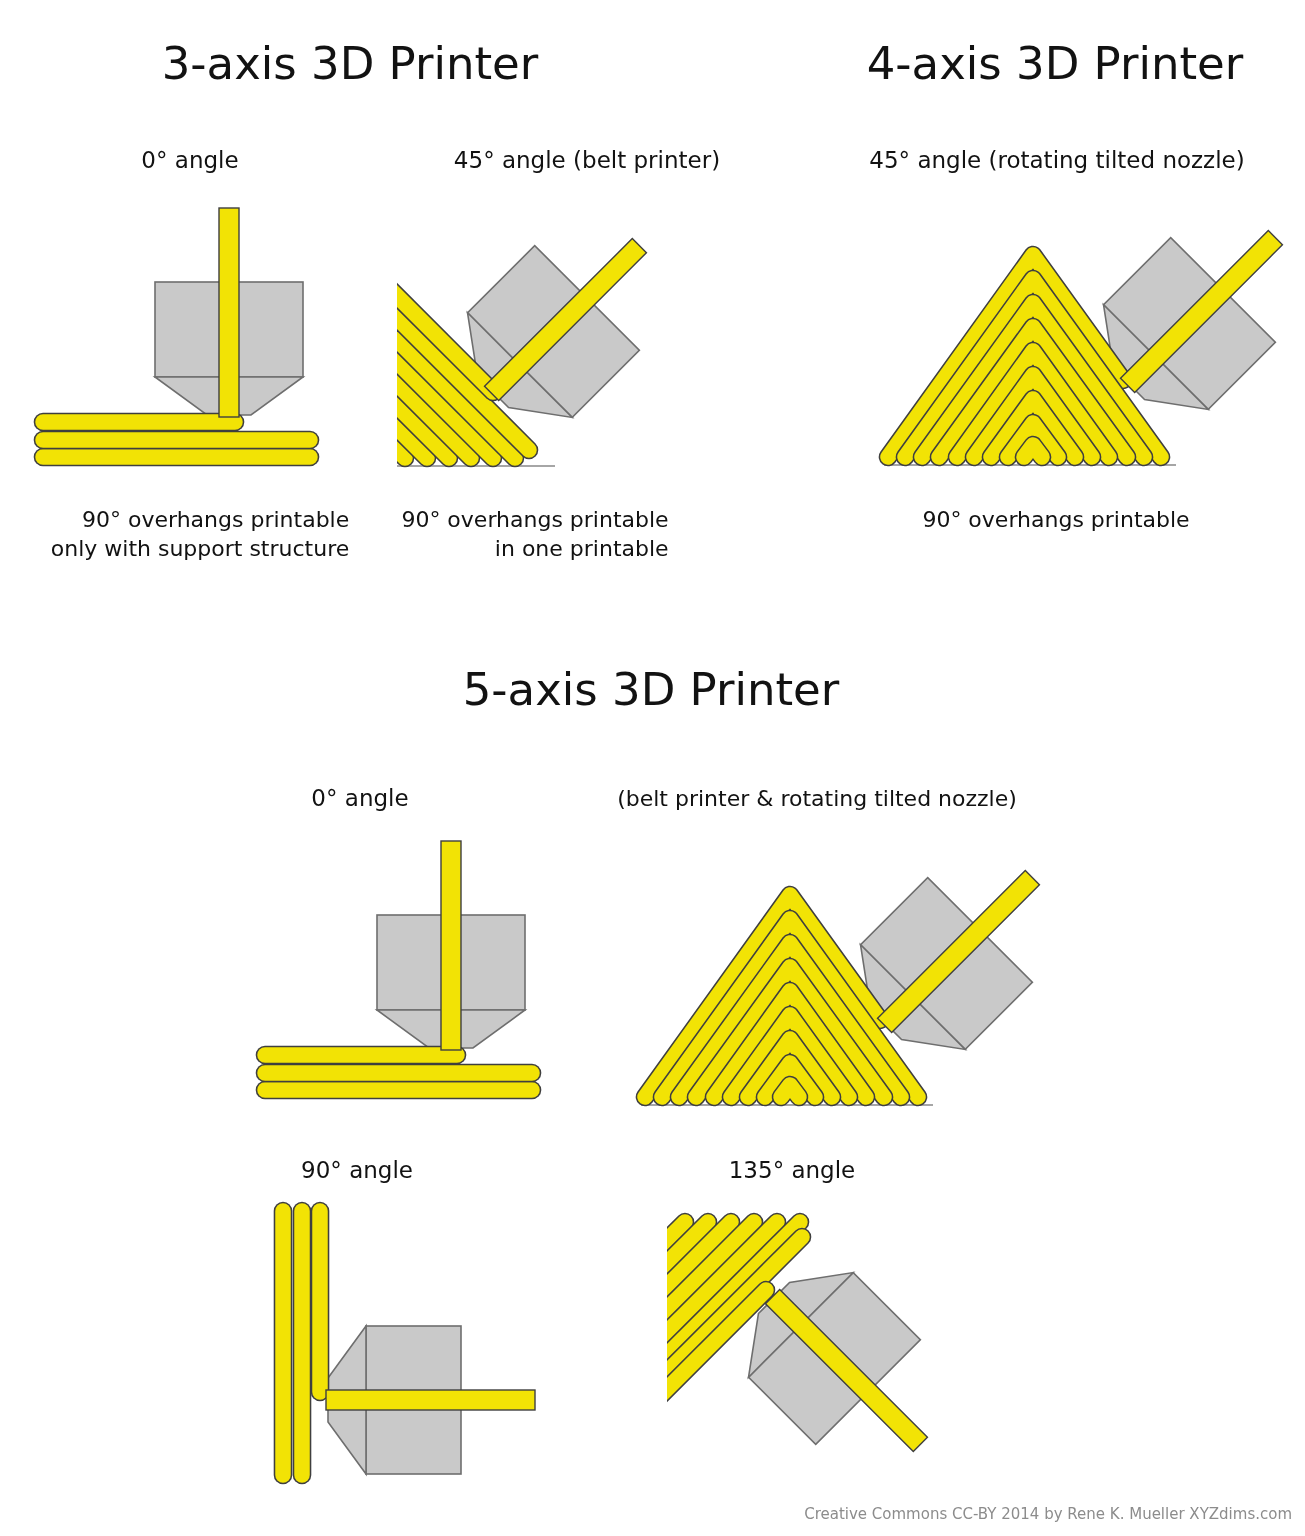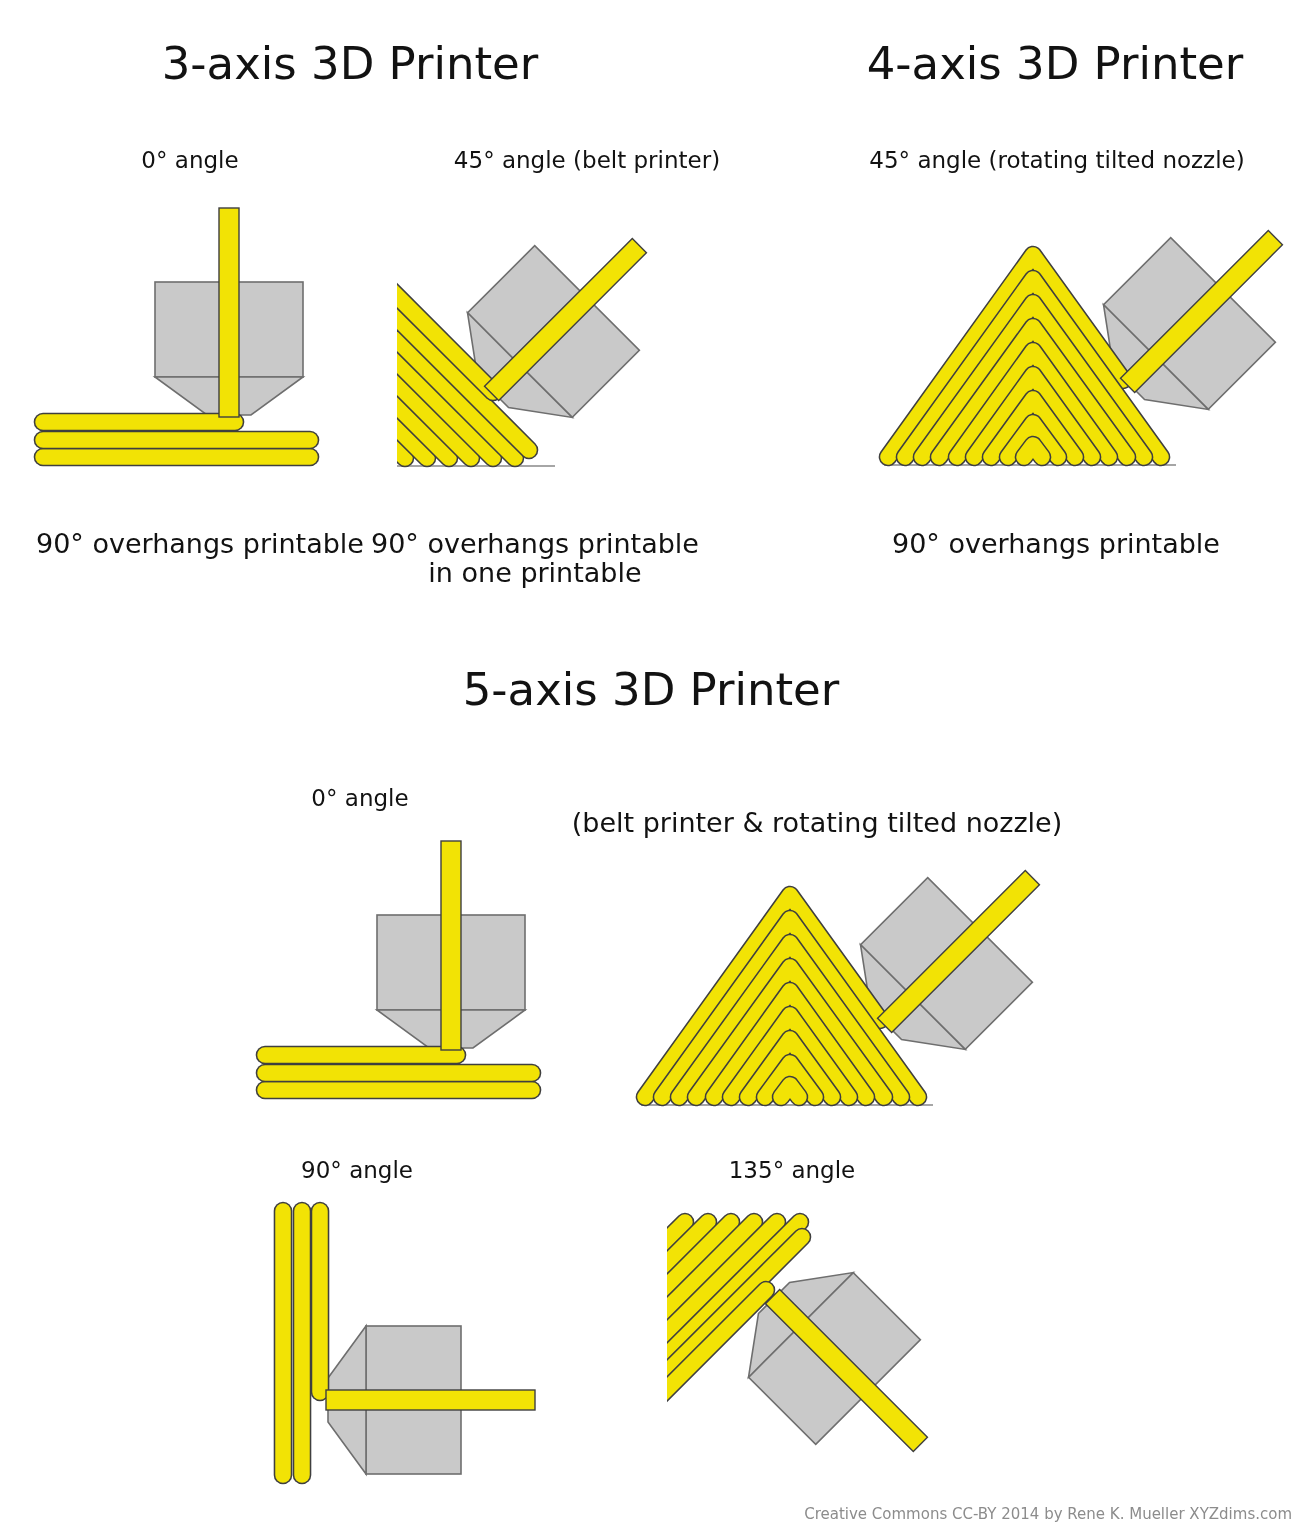--- a/index.html
+++ b/index.html
@@ -6,21 +6,21 @@
   body{
     width:1305px;height:1536px;position:relative;overflow:hidden;
     background:var(--background,#fff);
     font-family:"DejaVu Sans","Liberation Sans",sans-serif;
     color:var(--text,#121212);
   }
   .abs{position:absolute;}
   .ctr{transform:translateX(-50%);white-space:nowrap;text-align:right;}
   .title{font-size:45px;line-height:56px;}
   .lbl{font-size:23px;line-height:28px;}
-  .cap{font-size:27px;line-height:29px;text-align:center;margin-top:24px;}
+  .cap{font-size:22px;line-height:29px;}
   .credit{font-size:15px;color:var(--credit-text,#8c8c8c);white-space:nowrap;}
   
   .metal{fill:var(--printer-grey,#c9c9c9);stroke:var(--printer-outline,#6e6e6e);stroke-width:1.6;}
   .filament{fill:var(--filament-yellow,#f2e305);stroke:var(--outline,#3f3f3f);stroke-width:1.4;}
   .pill{fill:none;stroke:var(--filament-yellow,#f2e305);stroke-width:15.5;stroke-linecap:round;stroke-linejoin:round;}
   .pill-under{fill:none;stroke:var(--outline,#3f3f3f);stroke-width:18.6;stroke-linecap:round;stroke-linejoin:round;}
   .base{stroke:var(--baseline-grey,#a6a6a6);stroke-width:2;fill:none;}
 </style>
 </head>
 <body>
@@ -123,20 +123,21 @@
       <use href="#extruder-fil"></use>
     </g>
 </svg>
 
 <svg class="abs" style="left:870px;top:195px" width="420" height="290" viewBox="0 0 420 290">
   <use href="#fig45-content"></use>
 </svg>
 
 <div class="abs cap ctr" style="left:200px;top:505px">
   <div>90° overhangs printable</div>
+  <div>only with support structure</div>
 </div>
 <div class="abs cap ctr" style="left:535px;top:505px">
   <div>90° overhangs printable</div>
   <div>in one printable</div>
 </div>
 <div class="abs cap ctr" style="left:1056px;top:505px">
   <div>90° overhangs printable</div>
 </div>
 
 <div class="abs ctr title" style="left:651px;top:662px">5-axis 3D Printer</div>

